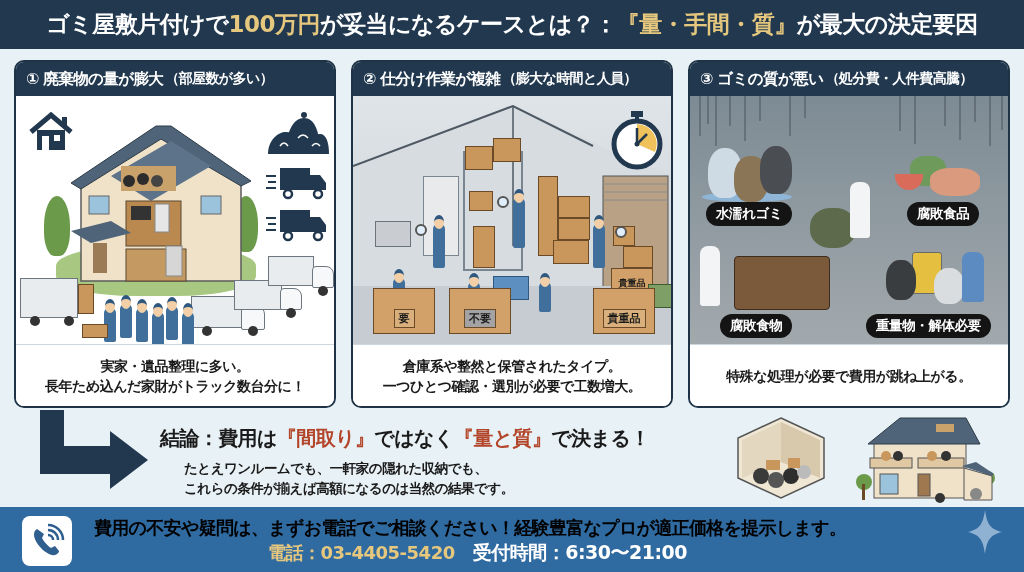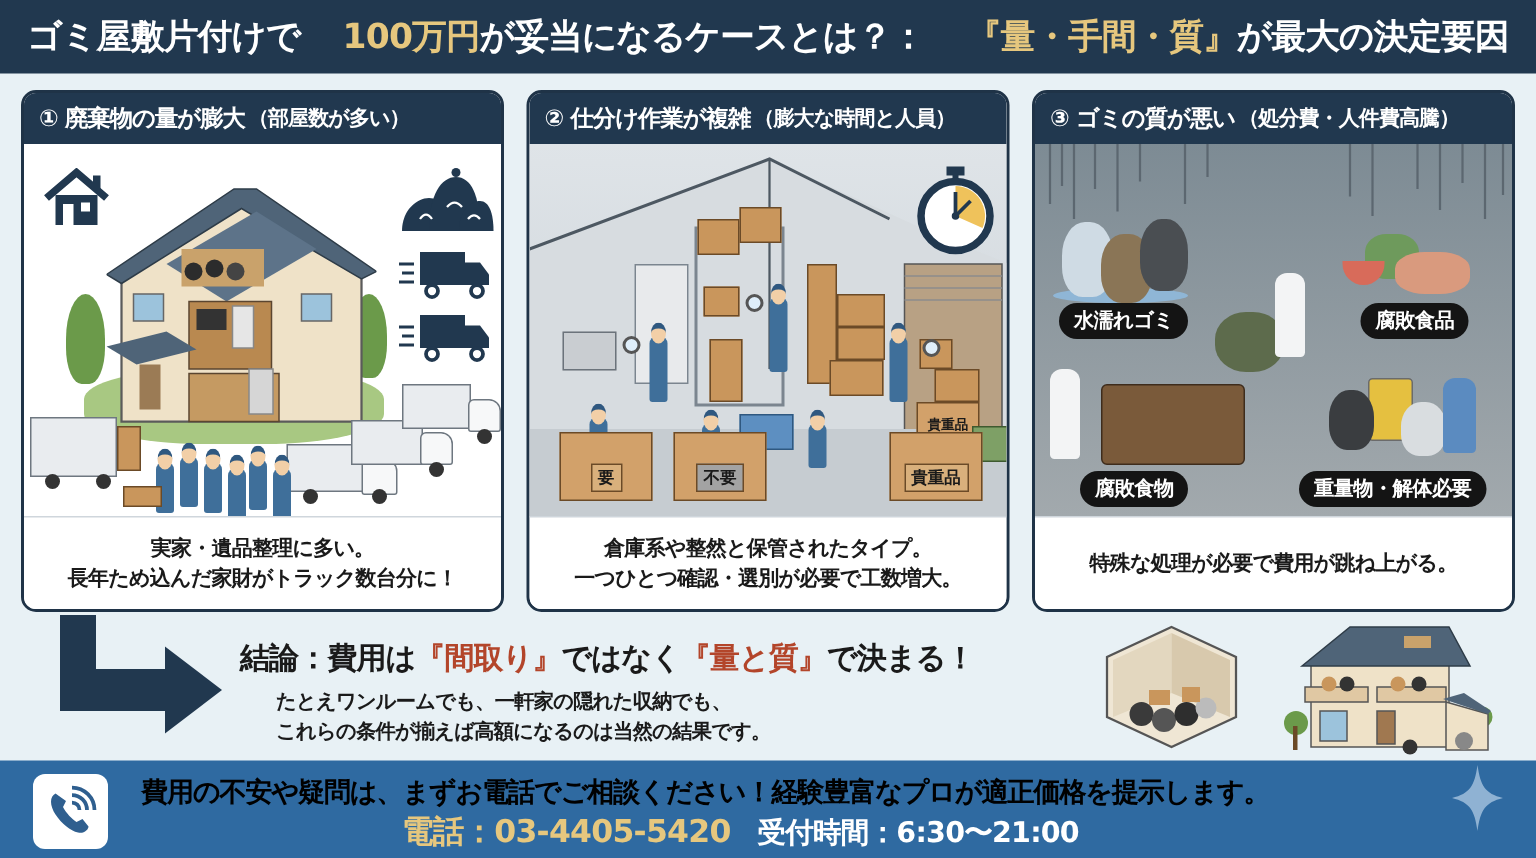--- a/index.html
+++ b/index.html
@@ -10,21 +10,21 @@
     position: relative;
     color: #1a1a1a;
   }
   .title-bar {
     position: absolute; left: 0; top: 0; width: 1024px; height: 49px;
     background: #21384f;
     display: flex; align-items: center; justify-content: center;
     color: #ffffff; font-weight: bold; font-size: 23px; letter-spacing: -0.5px;
     white-space: nowrap;
   }
-  .title-bar .hl { color: #e6c77e; margin-left: 28px; }
+  .title-bar .hl { color: #e6c77e; }
 
   .panel {
     position: absolute; top: 60px; height: 348px;
     border: 2px solid #1f3347; border-radius: 10px;
     background: #ffffff; overflow: hidden;
   }
   .panel-1 { left: 14px; width: 322px; }
   .panel-2 { left: 351px; width: 322px; }
   .panel-3 { left: 688px; width: 322px; }
 
@@ -116,21 +116,21 @@
     display: flex; align-items: center; justify-content: center;
   }
   .footer-line1 {
     position: absolute; left: 94px; top: 9px; color: #000000; font-weight: bold;
     font-size: 18px; white-space: nowrap; letter-spacing: -0.7px;
   }
   .footer-line2 {
     position: absolute; left: 268px; top: 33px; white-space: nowrap;
     display: flex; align-items: baseline; gap: 18px;
   }
-  .tel-label { color: #e6c77e; font-weight: bold; font-size: 21px; letter-spacing: -0.5px; }
+  .tel-label { color: #e6c77e; font-weight: bold; font-size: 18px; letter-spacing: -0.5px; }
   .hours { color: #fff; font-weight: bold; font-size: 19px; letter-spacing: -0.5px; }
   .sparkle { position: absolute; left: 968px; top: 510px; }
 </style>
 </head>
 <body>
 
 <div class="title-bar">
   <span>ゴミ屋敷片付けで</span>
     <span class="hl">100万円</span>
     <span>が妥当になるケースとは？：</span>

